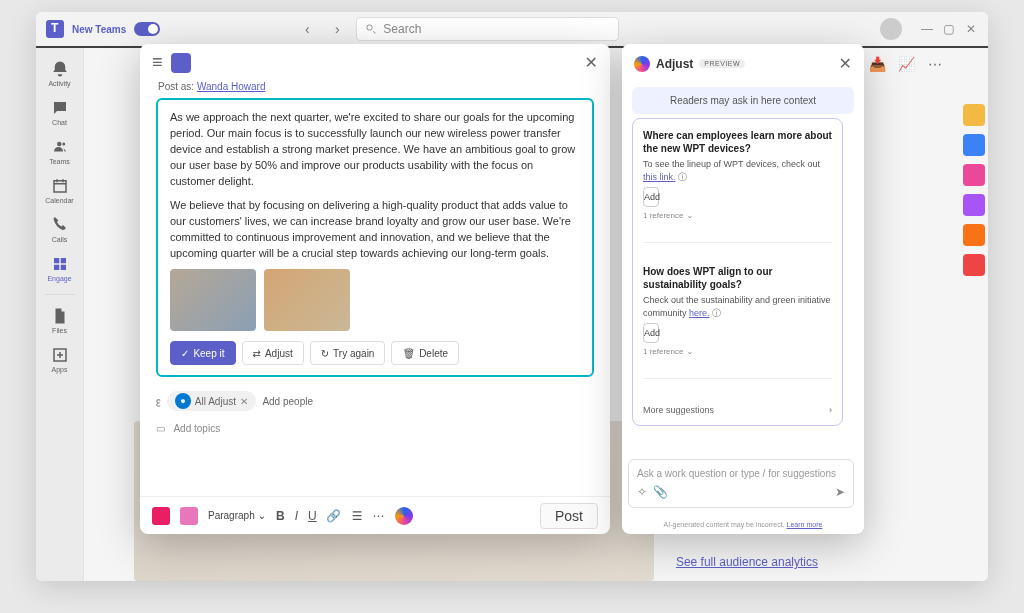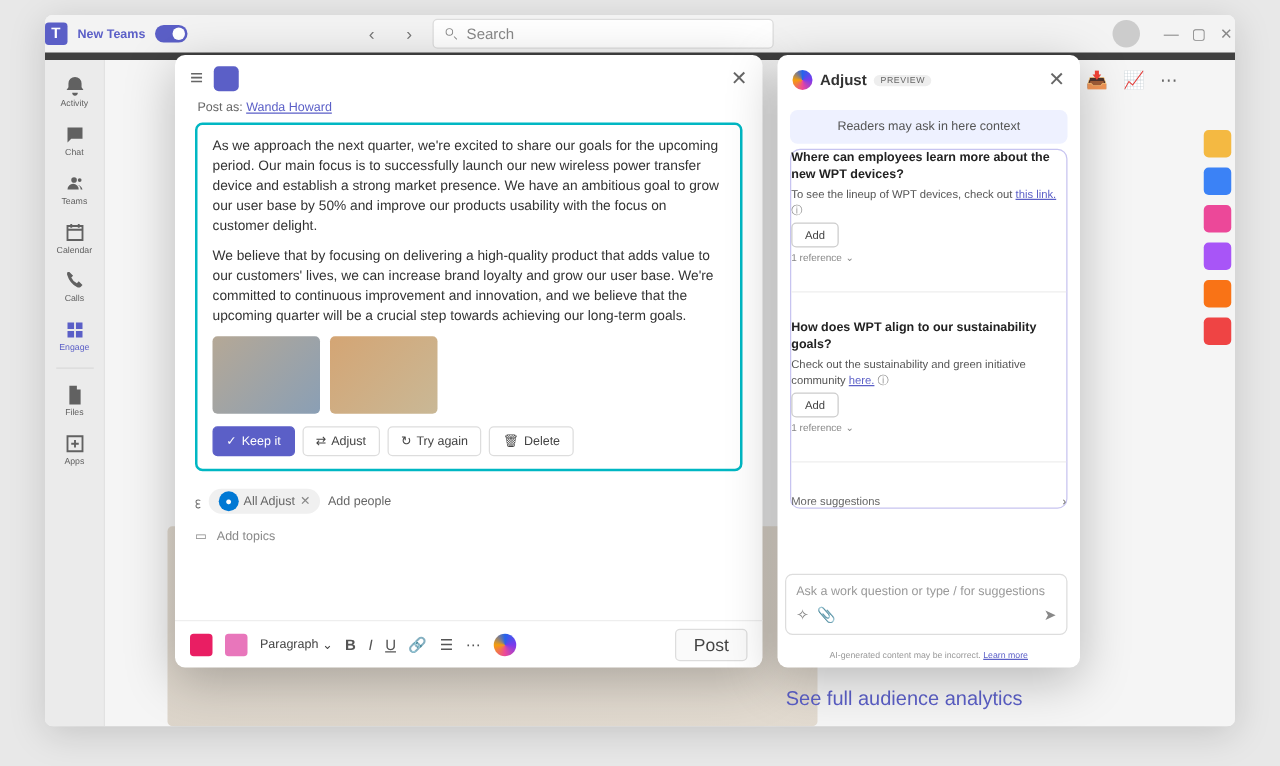--- a/index.html
+++ b/index.html
@@ -1,20 +1,20 @@
 <!DOCTYPE html>
 <html><head>
 <meta charset="utf-8">
 <style>
 * { box-sizing: border-box; margin: 0; padding: 0; font-family: "Segoe UI", sans-serif; }
 body { width: 1024px; height: 613px; background: #e8e8e8; position: relative; overflow: hidden; }
 
 .window { position: absolute; top: 12px; left: 36px; right: 36px; bottom: 32px; background: #f3f3f3; border-radius: 6px; box-shadow: 0 6px 30px rgba(0,0,0,.15); overflow: hidden; display: flex; flex-direction: column; }
 
-.titlebar { height: 36px; display: flex; align-items: center; padding: 0 0; gap: 8px; background: #f3f3f3; border-bottom: 6px solid #404040; }
+.titlebar { height: 36px; display: flex; align-items: center; padding: 0 10px; gap: 8px; background: #f3f3f3; border-bottom: 2px solid #404040; }
 .titlebar .tlogo { width: 18px; height: 18px; background: #5b5fc7; border-radius: 3px; position: relative; }
 .titlebar .tlogo::after { content:"T"; color:white; font-size:12px; font-weight:bold; position:absolute; top:1px; left:5px; }
 .newteams { color: #5b5fc7; font-size: 10px; font-weight: 600; }
 .toggle { width: 26px; height: 14px; background: #5b5fc7; border-radius: 8px; position: relative; }
 .toggle::after { content:""; position:absolute; right:2px; top:2px; width:10px; height:10px; background:white; border-radius:50%; }
 .nav-btn { width: 22px; height: 22px; display:flex; align-items:center; justify-content:center; color:#777; border:none; background:none; cursor:pointer; font-size:14px;}
 .searchbar { flex:1; height:24px; max-width:420px; background:#fff; border:1px solid #ddd; border-radius:4px; display:flex; align-items:center; padding:0 8px; color:#888; font-size:12px; gap:6px; }
 .searchbar svg {width:12px;height:12px;}
 .tb-spacer{flex:1;}
 .avatar-dot{width:22px;height:22px;border-radius:50%;background:#ccc;}
@@ -23,21 +23,21 @@
 
 .body { flex:1; display:flex; position:relative; }
 .leftbar { width:48px; background:#ebebeb; display:flex; flex-direction:column; align-items:center; padding-top:8px; gap:4px; border-right:1px solid #e2e2e2;}
 .leftbar .nav { display:flex; flex-direction:column; align-items:center; gap:2px; width:44px; padding:4px 0; color:#616161; font-size:7px; cursor:pointer; border-radius:4px; }
 .leftbar .nav.active { color:#5b5fc7; }
 .leftbar .nav svg {width:18px;height:18px;}
 .leftbar .sep{height:1px;background:#dadada;width:30px;margin:4px 0;}
 
 .content { flex:1; background:#f5f5f5; position:relative; }
 .bgimg { position:absolute; bottom:0; left:50px; width:520px; height:160px; background:linear-gradient(45deg,#c4b5a0,#d4c5b0); border-radius:4px; opacity:.5; }
-.audlink{position:absolute;bottom:12px;right:170px;color:#5b5fc7;font-size:16px;}
+.audlink{position:absolute;bottom:12px;right:170px;color:#5b5fc7;font-size:12px;text-decoration:underline;}
 
 .rightpill { position:absolute; right:0; top:56px; width:28px; display:flex; flex-direction:column; gap:8px; align-items:center;}
 .rightpill .p { width:22px;height:22px;border-radius:4px; }
 .p1{background:#f4b942;} .p2{background:#3b82f6;} .p3{background:#ec4899;} .p4{background:#a855f7;} .p5{background:#f97316;} .p6{background:#ef4444;}
 
 .topicons { position:absolute; right:46px; top:8px; display:flex; gap:12px; align-items:center; }
 .topicons span { color:#666; font-size:14px; position:relative;}
 
 .modal-compose { position:absolute; top:44px; left:140px; width:470px; height:490px; background:#fff; border-radius:8px; box-shadow:0 10px 40px rgba(0,0,0,.25); display:flex; flex-direction:column; z-index:10;}
 .mc-top { display:flex; align-items:center; padding:8px 12px; gap:8px;}
@@ -70,25 +70,25 @@
 .postbtn{margin-left:auto;height:26px;padding:0 14px;border:1px solid #ddd;border-radius:4px;background:#fafafa;font-size:14px;color:#444;}
 
 .copilot-panel{position:absolute;top:44px;left:622px;width:242px;height:490px;background:#fff;border-radius:8px;box-shadow:0 10px 40px rgba(0,0,0,.25);display:flex;flex-direction:column;z-index:10;}
 .cp-head{display:flex;align-items:center;gap:6px;padding:10px 12px;}
 .cp-logo{width:16px;height:16px;border-radius:50%;background:conic-gradient(#2563eb,#7c3aed,#ec4899,#f59e0b,#2563eb);}
 .cp-title{font-size:12px;font-weight:600;color:#333;}
 .cp-badge{font-size:7px;background:#eee;color:#666;padding:1px 5px;border-radius:6px;letter-spacing:.5px;}
 .cp-close{margin-left:auto;color:#666;cursor:pointer;}
 .cp-banner{margin:4px 10px;padding:8px;background:#eef1ff;border-radius:6px;font-size:10px;color:#555;text-align:center;}
 .cp-intro{padding:6px 12px;font-size:9px;color:#666;}
-.cp-card{margin:0 10px 0 10px;border:1px solid #c7c4f0;border-radius:8px;padding:0;display:flex;flex-direction:column;gap:22px;}
+.cp-card{margin:0 21px 0 10px;border:1px solid #c7c4f0;border-radius:8px;padding:10px;display:flex;flex-direction:column;gap:22px;}
 .sug .q{font-size:10px;font-weight:600;color:#222;line-height:1.3;}
 .sug .a{font-size:9px;color:#555;line-height:1.4;margin-top:3px;}
 .sug .a a{color:#5b5fc7;}
-.addbtn{height:20px;width:38px;border:1px solid #ccc;border-radius:4px;background:#fff;font-size:9px;color:#444;margin-top:4px;}
+.addbtn{height:20px;width:16px;border:1px solid #ccc;border-radius:4px;background:#fff;font-size:9px;color:#444;margin-top:4px;}
 .ref{font-size:8px;color:#888;margin-top:4px;display:flex;align-items:center;gap:3px;}
 .hr{height:1px;background:#eee;}
 .moresug{display:flex;justify-content:space-between;align-items:center;font-size:9px;color:#666;padding-top:4px;text-align:right;}
 .askbox{margin:auto 10px 10px 6px;border:1px solid #ddd;border-radius:6px;padding:8px;display:flex;flex-direction:column;gap:6px;}
 .askbox .ph{font-size:10px;color:#999;}
 .askbar{display:flex;justify-content:space-between;align-items:center;}
 .askbar span{color:#888;font-size:12px;}
 .disclaimer{font-size:7px;color:#999;text-align:center;padding:3px 0 6px;}
 .disclaimer a{color:#5b5fc7;}
 svg{fill:currentColor;}

